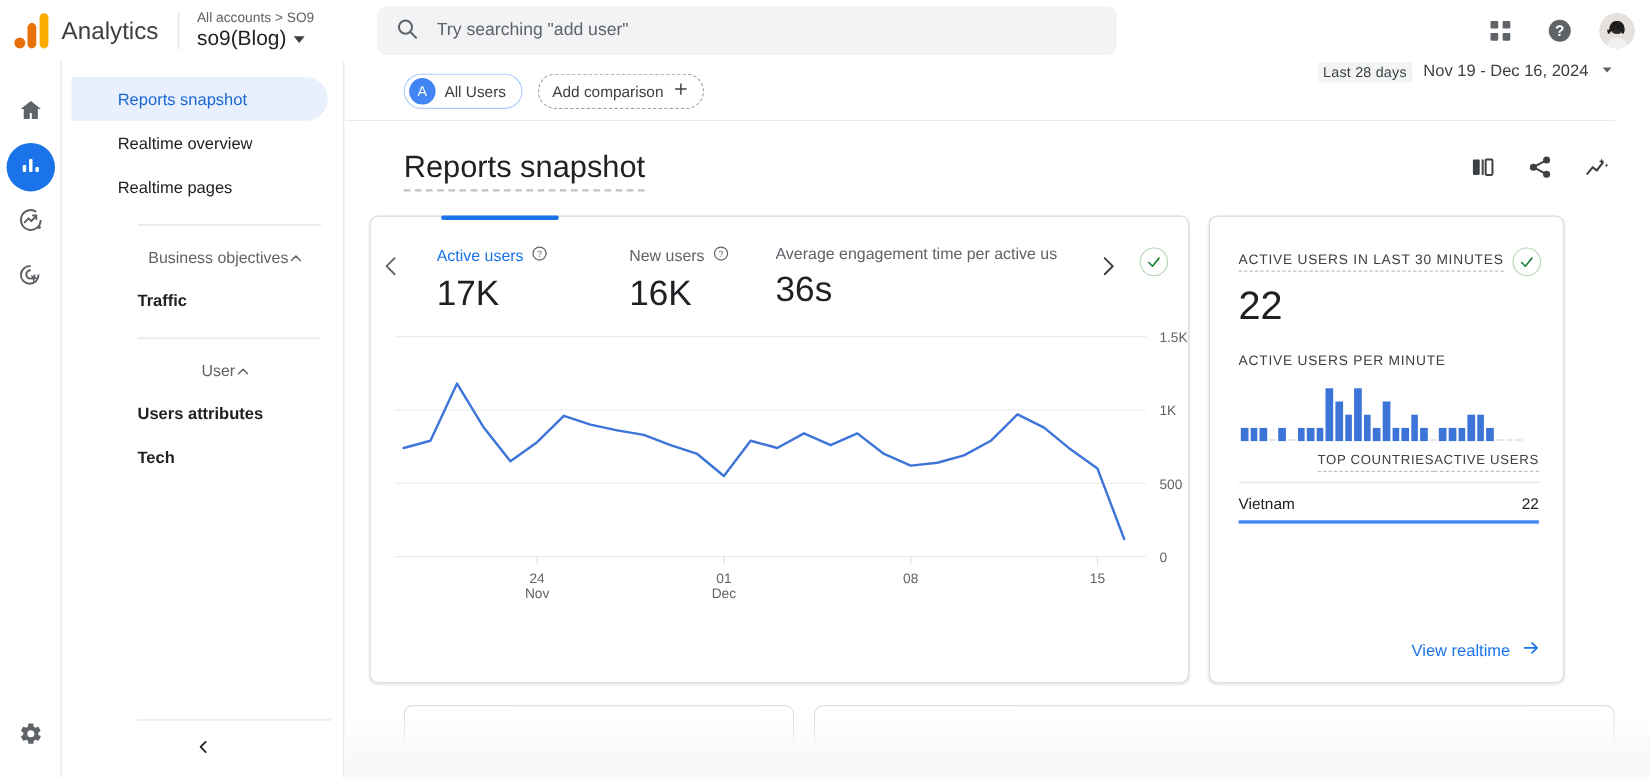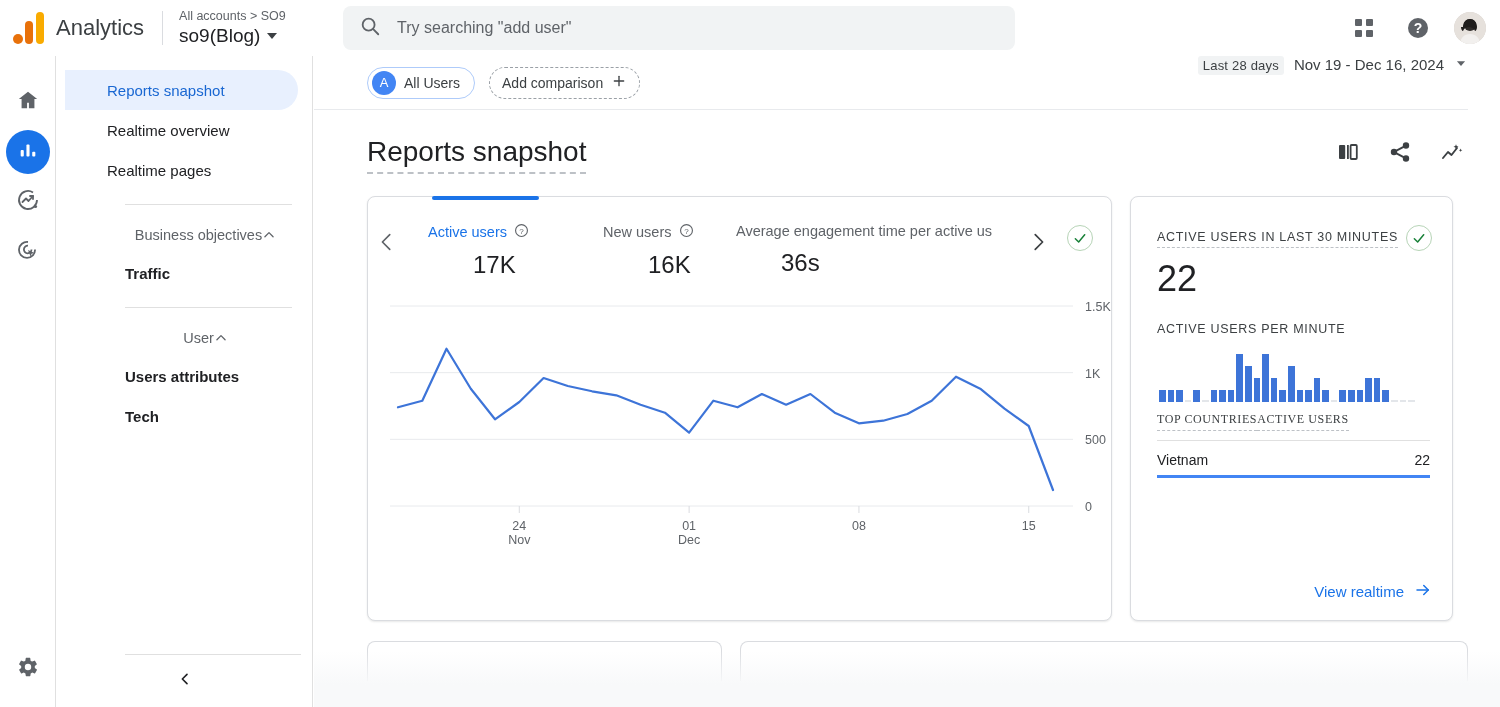--- a/index.html
+++ b/index.html
@@ -119,61 +119,61 @@
   .dr-text { font-size: 15px; color: #3c4043; }
 
   .titlerow { display: flex; align-items: center; padding: 24px 32px 0 53px; position: relative; }
   .page-title {
     font-size: 28px; font-weight: 400; color: #202124; line-height: 36px;
     border-bottom: 2px dashed #bdc1c6; padding-bottom: 2px; display: inline-block;
   }
   .title-actions { position: absolute; right: 32px; top: 26px; display: flex; align-items: center; gap: 20px; }
   .tact { width: 32px; height: 32px; display:flex; align-items:center; justify-content:center; cursor:pointer; }
 
-  .cards-row { display: flex; gap: 18px; padding: 22px 32px 0 53px; }
+  .cards-row { display: flex; gap: 18px; padding: 22px 32px 0 22px; }
 
   .card {
     background: #fff; border: 1px solid #dadce0; border-radius: 8px;
     box-shadow: 0 1px 2px rgba(60,64,67,.12);
     position: relative;
   }
   .card-metrics { width: 745px; height: 425px; }
   .card-realtime { width: 323px; height: 425px; }
 
   .tab-indicator { position: absolute; top: -1px; left: 64px; width: 107px; height: 4px; background: #1a73e8; border-radius: 2px; }
 
   .metric-header { display: flex; align-items: flex-start; padding: 26px 0 0 0; position: relative; height: 96px; }
   .arrow-l { position: absolute; left: 8px; top: 34px; cursor: pointer; }
   .arrow-r { position: absolute; right: 62px; top: 34px; cursor: pointer; }
   .check-badge { position: absolute; right: 18px; top: 28px; width: 26px; height: 26px; border-radius: 50%; border: 1px solid #b7d4b7; display:flex; align-items:center; justify-content:center; }
   .metrics { display: flex; padding-left: 60px; gap: 0; }
   .metric { min-width: 0; }
   .metric-label { font-size: 14.5px; color: #5f6368; display: flex; align-items: center; gap: 7px; white-space: nowrap; }
   .metric.active .metric-label { color: #1a73e8; }
-  .metric-value { font-size: 24px; color: #202124; line-height: 44px; margin-top: 2px; font-weight: 400; margin-left: 45px; }
+  .metric-value { font-size: 32px; color: #202124; line-height: 44px; margin-top: 2px; font-weight: 400; }
   .metric.active .metric-value { color: #202124; }
   .m1 { width: 175px; }
   .m2 { width: 133px; }
   .m3 { width: 330px; overflow: hidden; }
 
   .chart-wrap { position: relative; width: 745px; height: 300px; }
 
   .rt-pad { padding: 30px 22px 0 26px; }
   .rt-label {
     font-size: 12.5px; color: #3c4043; letter-spacing: .7px;
     border-bottom: 1px dashed #bdc1c6; display: inline-block; padding-bottom: 3px;
   }
   .rt-big { font-size: 36px; color: #202124; margin-top: 8px; line-height: 46px; }
   .rt-sub { font-size: 12.5px; color: #3c4043; letter-spacing: .7px; margin-top: 20px; }
   .rt-check { position: absolute; right: 20px; top: 28px; width: 26px; height: 26px; border-radius: 50%; border: 1px solid #b7d4b7; display:flex; align-items:center; justify-content:center; }
   .bars { display: flex; align-items: flex-end; gap: 2px; height: 50px; margin-top: 16px; padding-left: 2px; }
   .bar { width: 6.6px; background: #3d74d8; }
   .bar.empty { background: #e3e6ea; height: 2px !important; }
   .rt-table { margin-top: 10px; }
-  .rt-thead { display: flex; justify-content: flex-start; font-family: Liberation Serif, serif; }
+  .rt-thead { display: flex; justify-content: flex-end; }
   .rt-th { font-size: 12px; color: #3c4043; letter-spacing: .6px; border-bottom: 1px dashed #bdc1c6; padding-bottom: 3px; }
   .rt-rowline { height: 1px; background: #e0e0e0; margin-top: 9px; }
   .rt-row { display: flex; justify-content: space-between; align-items: baseline; padding-top: 11px; }
   .rt-country { font-size: 14px; color: #202124; }
   .rt-count { font-size: 14px; color: #202124; }
   .rt-bar-under { height: 3px; background: #4285f4; margin-top: 7px; width: 100%; }
   .view-rt {
     position: absolute; bottom: 18px; right: 20px; display: flex; align-items: center; gap: 10px;
     color: #1a73e8; font-size: 15px; cursor: pointer;
   }

